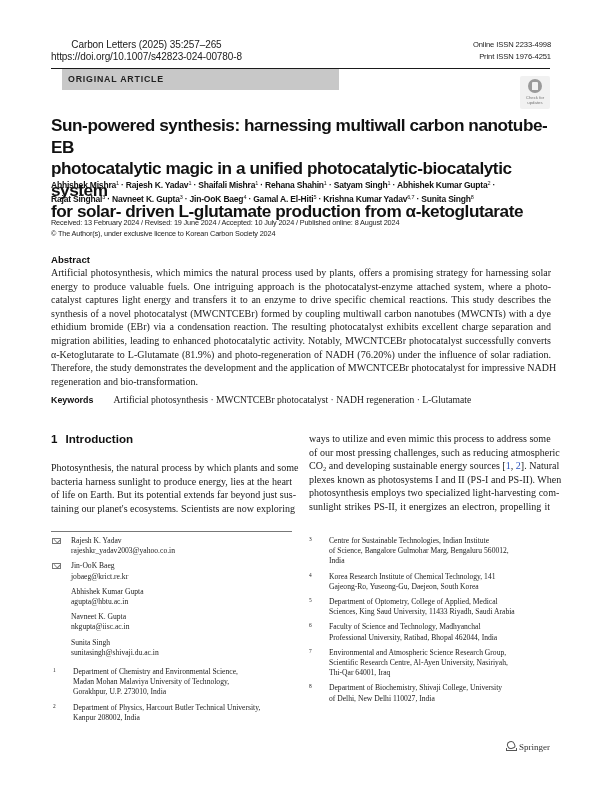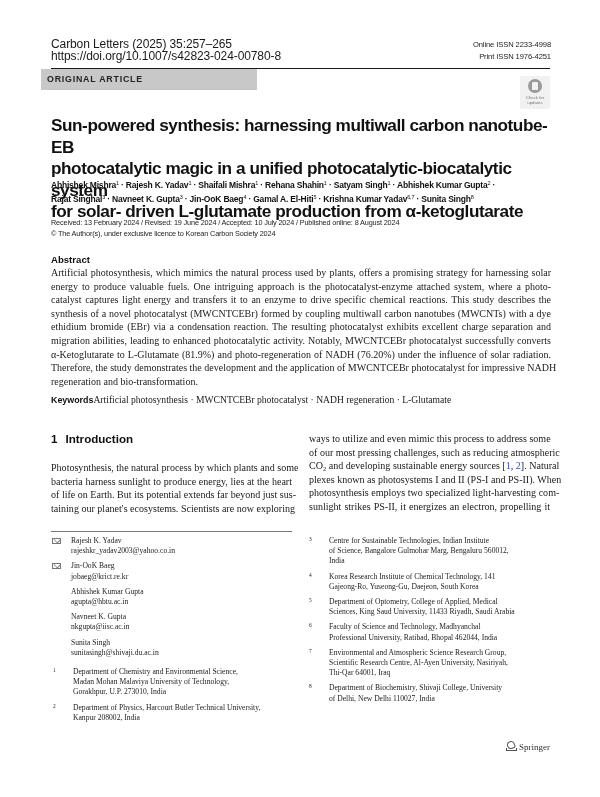--- a/index.html
+++ b/index.html
@@ -1,44 +1,44 @@
 <!DOCTYPE html>
 <html><head>
 <meta charset="utf-8">
 <style>
   html, body { margin: 0; padding: 0; background: #ffffff; }
   body { width: 600px; height: 797px; position: relative; overflow: hidden; color: #1a1a1a; }
   .sans { font-family: "Liberation Sans", "DejaVu Sans", sans-serif; }
   .serif { font-family: "Liberation Serif", "DejaVu Serif", serif; }
 
-  .hdr-left { position: absolute; left: 51px; top: 39px; font-size: 12px; line-height: 11.5px; letter-spacing: -0.1px; }
+  .hdr-left { position: absolute; left: 51px; top: 39px; font-size: 10px; line-height: 11.5px; letter-spacing: -0.1px; text-align: center; }
   .hdr-right { position: absolute; right: 49px; top: 39px; font-size: 7.6px; line-height: 11.5px; text-align: right; letter-spacing: -0.1px; }
   .hdr-rule { position: absolute; left: 51px; top: 68px; width: 499px; height: 1.2px; background: #1a1a1a; }
-  .article-type { position: absolute; left: 41px; top: 69px; width: 216px; height: 21px; background: #c8c8c8; }
+  .article-type { position: absolute; left: 62px; top: 69px; width: 277px; height: 21px; background: #c8c8c8; }
   .article-type span { position: absolute; left: 6px; top: 5px; font-size: 8.8px; font-weight: bold; letter-spacing: 0.8px; color: #222; }
 
   .cfu { position: absolute; left: 520px; top: 76px; width: 30px; height: 33px; background: #f1f1f1; border-radius: 2px; }
   .cfu .circ { position: absolute; left: 8px; top: 3px; width: 14px; height: 14px; border-radius: 50%; background: #9a9a9a; }
   .cfu .circ::after { content: ""; position: absolute; left: 4px; top: 3px; width: 6px; height: 8px; background: #f1f1f1; border-radius: 1px 1px 0 0; }
   .cfu .lbl { position: absolute; left: 0; top: 19px; width: 30px; text-align: center; font-size: 4.3px; line-height: 5px; color: #777; }
 
   .title { position: absolute; left: 51px; top: 115px; width: 500px; font-size: 17.2px; font-weight: bold; line-height: 21.5px; letter-spacing: -0.45px; color: #111; }
 
   .authors { position: absolute; left: 51px; top: 179px; width: 510px; font-size: 8.5px; font-weight: bold; line-height: 13.5px; letter-spacing: -0.2px; color: #111; }
   .authors sup { font-size: 5.5px; font-weight: normal; vertical-align: 3px; line-height: 0; }
 
   .dates { position: absolute; left: 51px; top: 218px; font-size: 7.3px; line-height: 10.8px; letter-spacing: -0.15px; color: #222; }
 
   .abs-head { position: absolute; left: 51px; top: 254px; font-size: 9.6px; font-weight: bold; color: #111; }
   .abs-body { position: absolute; left: 51px; top: 266px; width: 500px; font-size: 10px; line-height: 13.6px; text-align: justify; color: #1a1a1a; }
   .abs-body .ln { display: block; text-align-last: justify; white-space: nowrap; }
   .abs-body .ln.last { text-align-last: left; }
 
   .kw { position: absolute; left: 51px; top: 394px; font-size: 9.6px; }
-  .kw .k { font-family: "Liberation Sans", sans-serif; font-weight: bold; font-size: 8.9px; margin-right: 0; color: #111; }
+  .kw .k { font-family: "Liberation Sans", sans-serif; font-weight: bold; font-size: 8.9px; margin-right: 20px; color: #111; }
 
   .sec-head { position: absolute; left: 51px; top: 432px; font-size: 11.6px; font-weight: bold; color: #111; }
   .sec-head .num { margin-right: 8px; }
 
   .col { position: absolute; width: 241px; font-size: 10.05px; line-height: 13.6px; color: #1a1a1a; }
   .col .ln { display: block; text-align: justify; text-align-last: justify; white-space: nowrap; }
   .col-left { left: 51px; top: 461px; }
   .col-right { left: 309px; top: 432px; }
   .col sub { font-size: 6.5px; vertical-align: -2px; line-height: 0; }
   .ref { color: #2a52be; }

